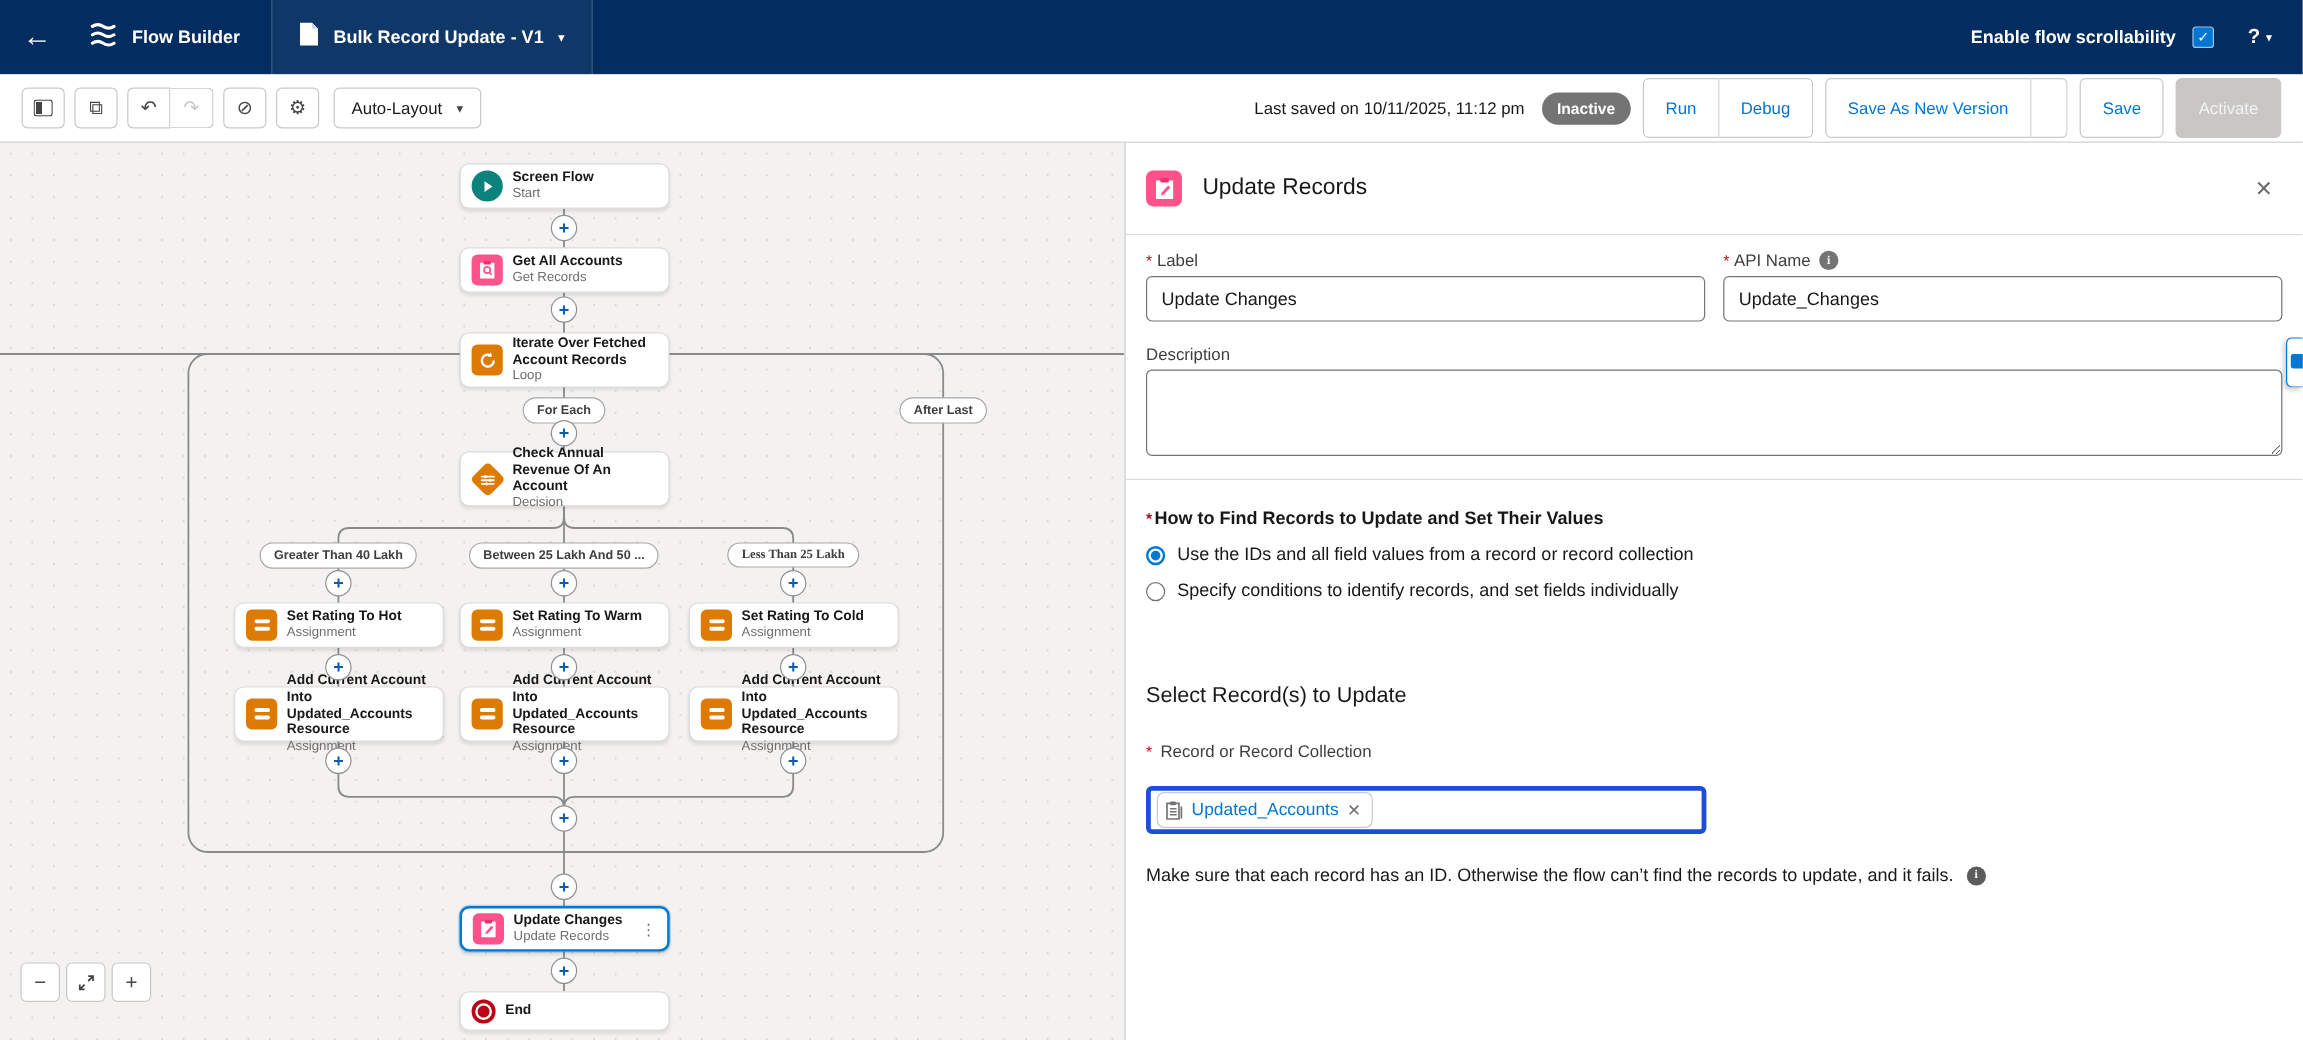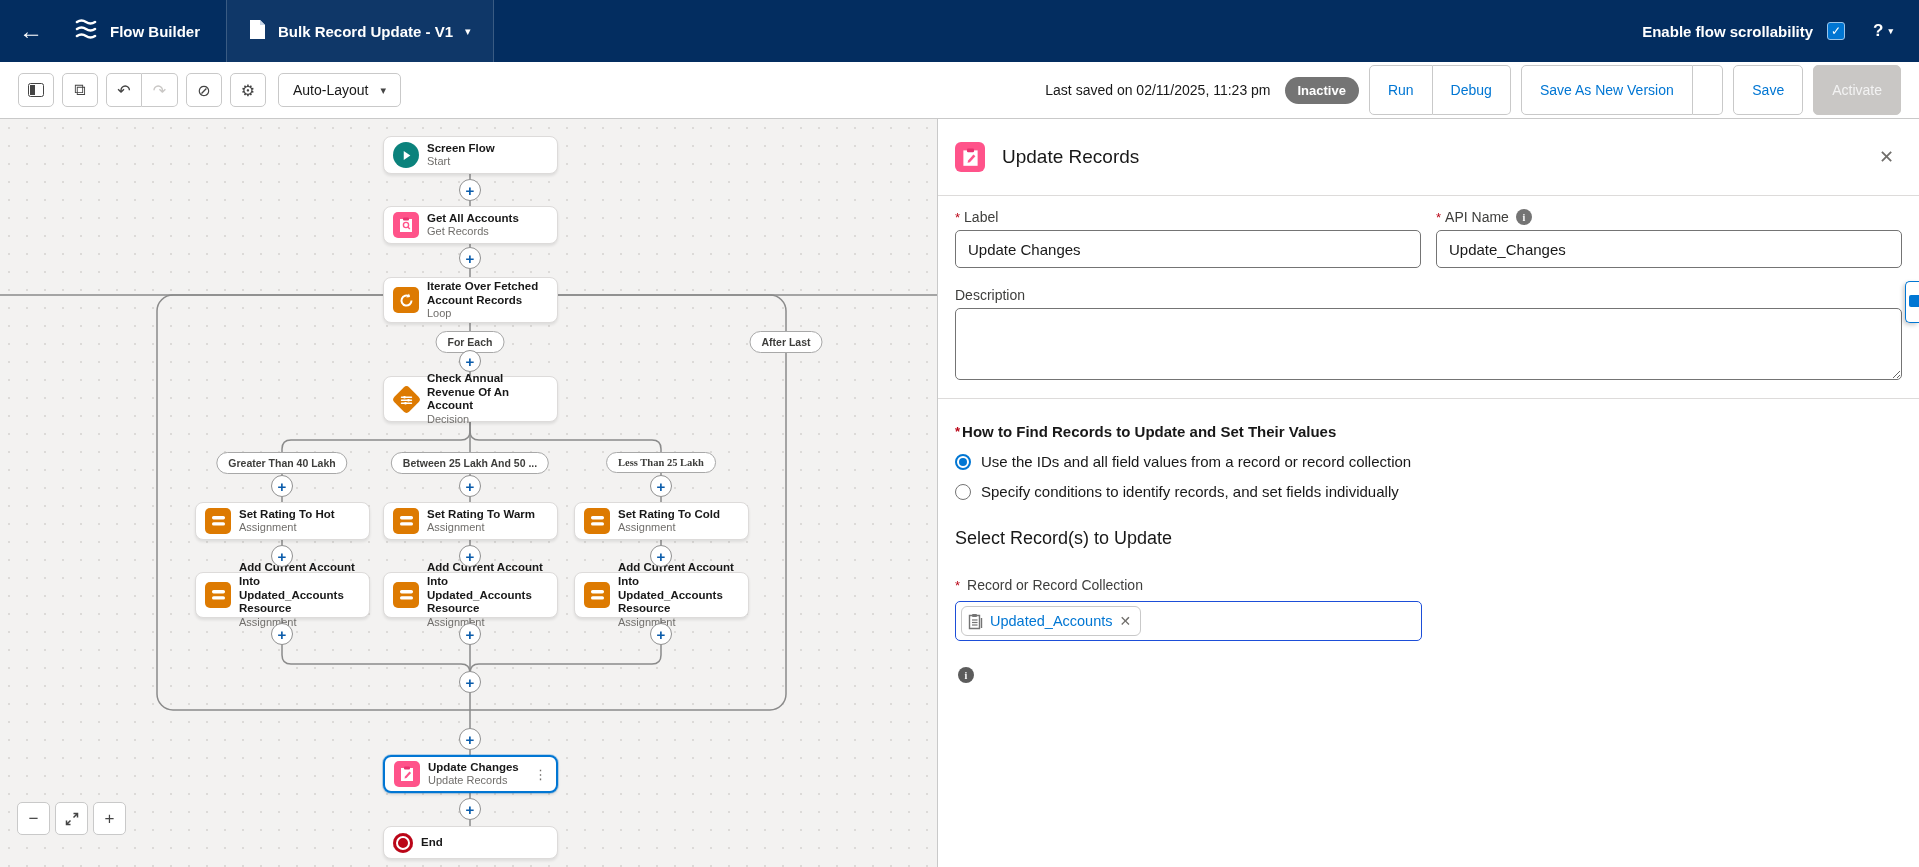--- a/index.html
+++ b/index.html
@@ -89,22 +89,22 @@
   .info-dot { width:16px; height:16px; border-radius:50%; background:#747474; color:#fff; font-size:10px; font-weight:bold;
       display:inline-flex; align-items:center; justify-content:center; margin-left:3px; font-family:"Liberation Serif", serif; }
   .divider { border-top:1px solid #dddbda; margin:14px -17px 0; }
 
   .section-title { display:flex; align-items:center; gap:2px; font-size:15px; font-weight:bold; color:#181818; margin-top:24px; }
   .radio-row { display:flex; align-items:center; gap:10px; margin-top:13px; font-size:15px; color:#181818; cursor:pointer; }
   .radio { width:16px; height:16px; border-radius:50%; border:1px solid #747474; background:#fff; flex:none; }
   .radio.sel { border:2px solid #0176d3; position:relative; }
   .radio.sel::after { content:""; position:absolute; inset:2px; border-radius:50%; background:#0176d3; }
 
-  .h2-title { font-size:18px; color:#181818; margin-top:28px; }
-  .combobox { width:467px; height:40px; border:1px solid #1d4ed8; border-radius:5px; margin-top:8px;
+  .h2-title { font-size:18px; color:#181818; margin-top:68px; }
+  .combobox { width:467px; height:40px; border:4px solid #1d4ed8; border-radius:5px; margin-top:21px;
       display:flex; align-items:center; padding:0 5px; cursor:text; }
   .res-pill { display:flex; align-items:center; gap:7px; border:1px solid #c9c9c9; border-radius:6px; height:30px; padding:0 9px 0 6px; background:#fff; }
   .res-pill .pill-text { color:#0176d3; font-size:14.5px; }
   .pill-x { background:none; border:none; color:#706e6b; font-size:14px; cursor:pointer; padding:0; }
   .note-row { display:flex; align-items:center; gap:8px; margin-top:26px; font-size:15px; color:#181818; }
   .note-dot { background:#5c5c5c; }
 
   .edge-flyout { position:absolute; right:0; top:162px; width:14px; height:42px; background:#fff;
       border:1px solid #0176d3; border-right:none; border-radius:5px 0 0 5px; box-shadow:-2px 2px 4px rgba(0,0,0,.2); }
   .edge-flyout .mini-check { position:absolute; left:3px; top:13px; width:12px; height:12px; background:#0176d3; border-radius:2px;
@@ -161,21 +161,21 @@
       <button class="tb-btn">↶</button>
       <button class="tb-btn disabled">↷</button>
     </div>
     <button class="tb-btn">⊘</button>
     <button class="tb-btn">⚙</button>
     <button class="tb-btn layout-btn">
       <span>Auto-Layout</span>
       <span class="caret">▾</span>
     </button>
     <div class="toolbar-right">
-      <span class="last-saved">Last saved on 02/11/2025, 11:23 pm</span>
+      <span class="last-saved">Last saved on 10/11/2025, 11:12 pm</span>
       <span class="badge">Inactive</span>
       <div class="tb-group">
         <button class="txt-btn" style="border-radius:5px 0 0 5px;">Run</button>
         <button class="txt-btn" style="border-radius:0 5px 5px 0; border-left-width:0;">Debug</button>
       </div>
       <div class="tb-group">
         <button class="txt-btn" style="border-radius:5px 0 0 5px;">Save As New Version</button>
         <button class="txt-btn btn-caret" style="border-radius:0 5px 5px 0; border-left-width:0;"><span class="caret">▾</span></button>
       </div>
       <button class="txt-btn">Save</button>
@@ -468,20 +468,21 @@
                 <path d="M4 12 h5.5"></path>
               </g>
               <path d="M13.5 5 v10" stroke="#747474" stroke-width="1.4"></path>
             </svg>
           <span class="pill-text">Updated_Accounts</span>
           <button class="pill-x">✕</button>
         </span>
       </div>
 
       <div class="note-row">
+        <span>Make sure that each record has an ID. Otherwise the flow can’t find the records to update, and it fails.</span>
         <span class="info-dot note-dot">i</span>
       </div>
     </aside>
 
     <div class="edge-flyout">
       <span class="mini-check"></span>
     </div>
   </div>
 </div>
 

